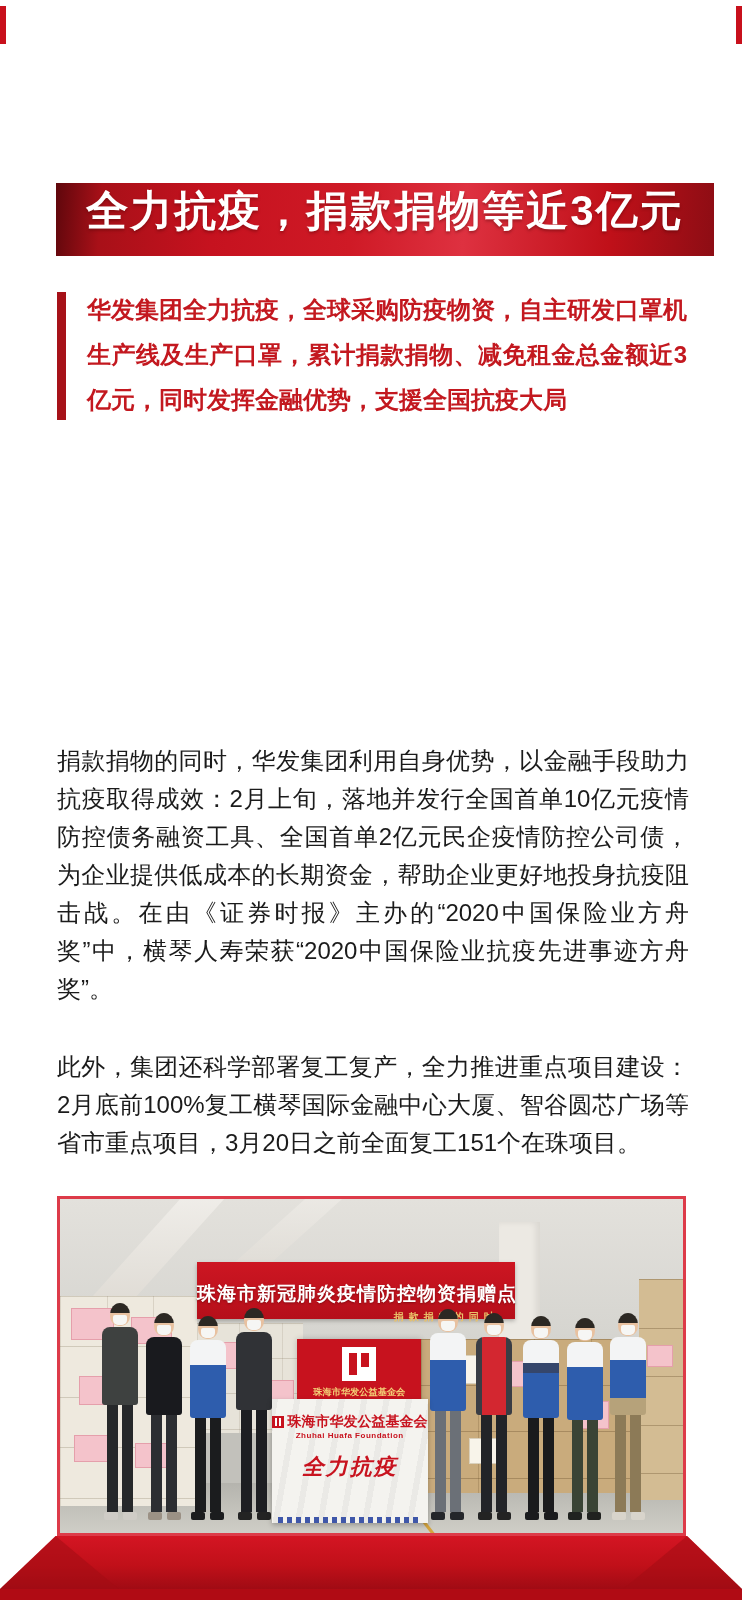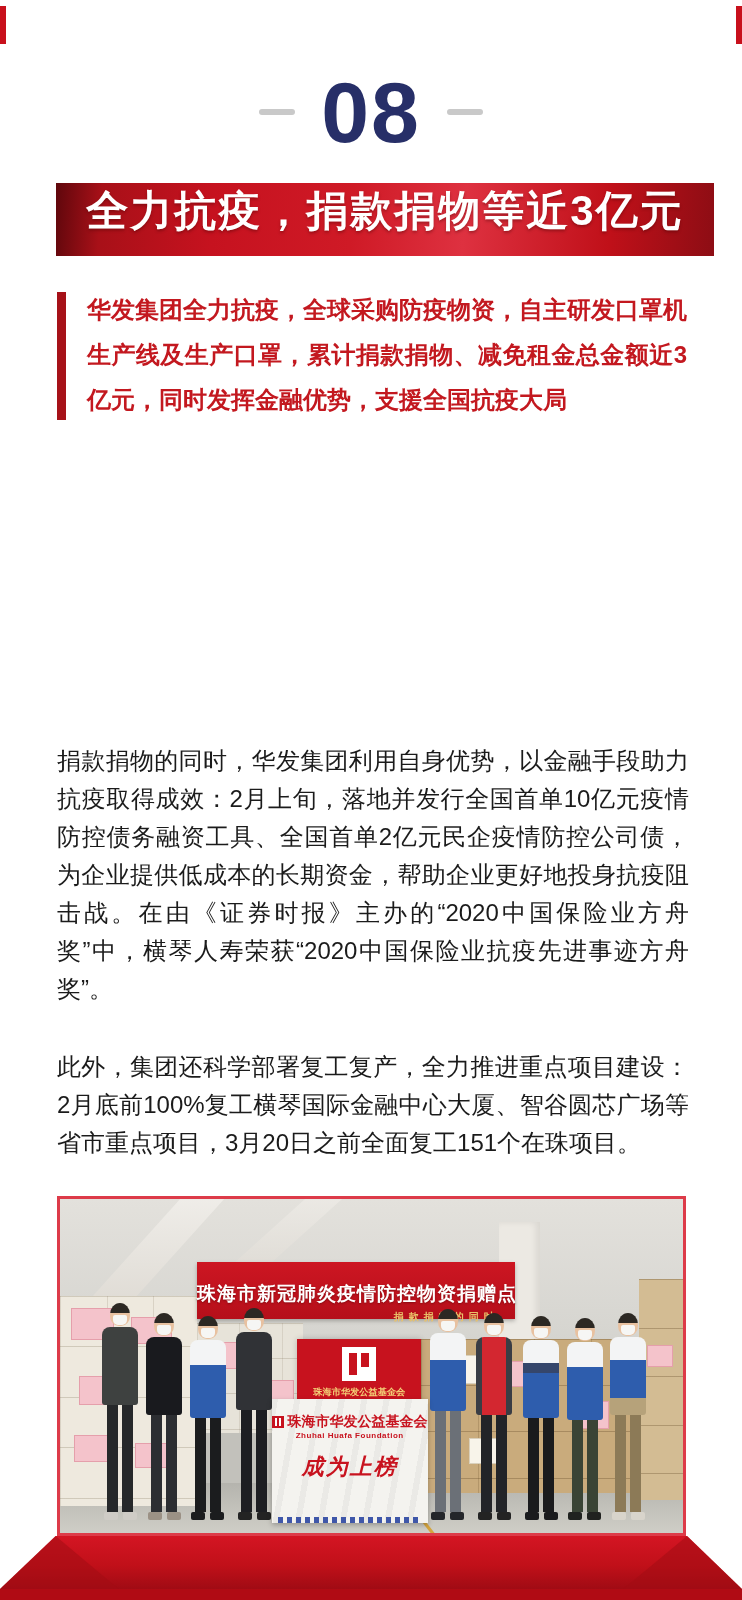--- a/index.html
+++ b/index.html
@@ -124,25 +124,20 @@
   .stage-front{position:absolute;left:0;top:1589px;width:742px;height:11px;background:#b00b14;}
 </style>
 </head>
 <body>
 
 <div class="page">
 
   <div class="corner-tick left"></div>
   <div class="corner-tick right"></div>
 
-  <div class="section-header">
-    <span class="dash"></span>
-    <span class="section-number">08</span>
-    <span class="dash"></span>
-  </div>
 
   <div class="title-banner">
     <span>全力抗疫，捐款捐物等近3亿元</span>
   </div>
 
   <div class="quote">
     <div class="quote-bar"></div>
     <div class="quote-text">华发集团全力抗疫，全球采购防疫物资，自主研发口罩机生产线及生产口罩，累计捐款捐物、减免租金总金额近3亿元，同时发挥金融优势，支援全国抗疫大局</div>
   </div>
 
@@ -323,21 +318,21 @@
 
     <div class="ph cloth">
       <div class="cloth-head">
         <span class="cloth-logo">
             <i></i>
             <i></i>
           </span>
         <span class="cloth-org">珠海市华发公益基金会</span>
       </div>
       <div class="cloth-en">Zhuhai Huafa Foundation</div>
-      <div class="cloth-slogan">成为上榜</div>
+      <div class="cloth-slogan">全力抗疫</div>
       <div class="cloth-fringe"></div>
     </div>
   </div>
 
   <div class="stage"></div>
   <div class="stage-side l"></div>
   <div class="stage-side r"></div>
   <div class="stage-front"></div>
 
 </div>

